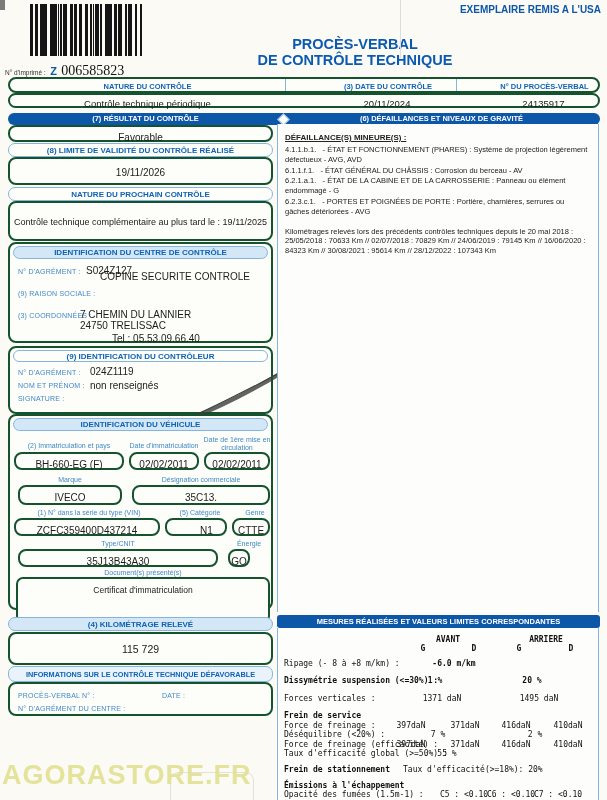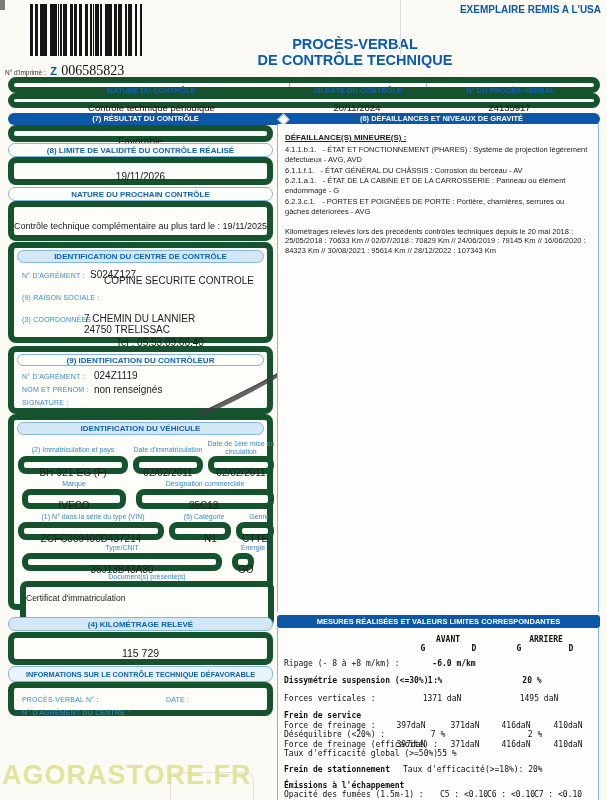--- a/index.html
+++ b/index.html
@@ -1,19 +1,19 @@
 <!DOCTYPE html>
 <html><head>
 <meta charset="utf-8">
 <style>
   html,body{margin:0;padding:0;background:#e8e8e4;}
   .page{position:relative;width:607px;height:800px;background:#fbfaf4;overflow:hidden;
         font-family:"Liberation Sans",sans-serif;color:#1a1a1a;}
   .abs{position:absolute;}
-  .box{border:6px solid #14532d;border-radius:8px;background:#fdfdfa;box-sizing:border-box;}
+  .box{border:2px solid #14532d;border-radius:8px;background:#fdfdfa;box-sizing:border-box;gap:34px;}
   .secthead{border:1px solid #86b5db;border-radius:7px;background:#fdfdfa;color:#0f63b2;
             font-weight:bold;text-align:center;font-size:8px;box-sizing:border-box;}
   .secthead.lt{background:#d4e7f7;}
   .band{background:#0d57a8;color:#ffffff;font-weight:bold;font-size:7.5px;text-align:center;
         box-sizing:border-box;}
   .lbl{color:#4189c8;font-size:7px;letter-spacing:.2px;white-space:nowrap;}
   .val{font-size:10px;color:#1c1c1c;white-space:nowrap;}
   .smallcap{font-size:7px;color:#4189c8;text-align:center;line-height:8px;}
   .mono{font-family:"DejaVu Sans Mono",monospace;font-size:8px;color:#101010;white-space:nowrap;}
   .mrow{position:absolute;left:0;width:100%;height:10px;}
@@ -108,21 +108,21 @@
   </svg>
 
   <div class="abs box" style="left:8px;top:414px;width:265px;height:196px;">
     <div class="secthead lt" style="margin:2px 3px 0 3px;height:13px;line-height:12px;">IDENTIFICATION DU VÉHICULE</div>
 
     <div class="abs smallcap" style="left:4px;top:26px;width:110px;">(2) Immatriculation et pays</div>
     <div class="abs smallcap" style="left:119px;top:26px;width:70px;">Date d'immatriculation</div>
     <div class="abs smallcap" style="left:192px;top:20px;width:70px;">Date de 1ère mise en circulation</div>
 
     <div class="abs box" style="left:4px;top:36px;width:110px;height:18px;text-align:center;">
-      <span class="val" style="line-height:17px;">BH-921-EG (F)</span></div>
+      <span class="val" style="line-height:17px;">BH-660-EG (F)</span></div>
     <div class="abs box" style="left:119px;top:36px;width:70px;height:18px;text-align:center;">
       <span class="val" style="line-height:17px;">02/02/2011</span></div>
     <div class="abs box" style="left:194px;top:36px;width:66px;height:18px;text-align:center;">
       <span class="val" style="line-height:17px;">02/02/2011</span></div>
 
     <div class="abs smallcap" style="left:8px;top:60px;width:104px;">Marque</div>
     <div class="abs smallcap" style="left:122px;top:60px;width:138px;">Désignation commerciale</div>
     <div class="abs box" style="left:8px;top:69px;width:104px;height:20px;text-align:center;">
       <span class="val" style="line-height:19px;">IVECO</span></div>
     <div class="abs box" style="left:122px;top:69px;width:138px;height:20px;text-align:center;">
@@ -139,21 +139,21 @@
       <span class="val" style="line-height:17px;">CTTE</span></div>
 
     <div class="abs smallcap" style="left:8px;top:124px;width:200px;">Type/CNIT</div>
     <div class="abs smallcap" style="left:218px;top:124px;width:42px;">Énergie</div>
     <div class="abs box" style="left:8px;top:133px;width:200px;height:18px;text-align:center;">
       <span class="val" style="line-height:17px;">35J13B43A30</span></div>
     <div class="abs box" style="left:218px;top:133px;width:22px;height:18px;text-align:center;">
       <span class="val" style="line-height:17px;">GO</span></div>
 
     <div class="abs smallcap" style="left:8px;top:153px;width:250px;">Document(s) présenté(s)</div>
-    <div class="abs box" style="left:6px;top:161px;width:254px;height:46px;border-radius:7px;">
+    <div class="abs box" style="left:6px;top:161px;width:254px;height:46px;text-align:center;border-radius:7px;">
       <span style="font-size:8.5px;line-height:16px;">Certificat d'immatriculation</span></div>
   </div>
 
   <div class="abs secthead lt" style="left:8px;top:617px;width:265px;height:14px;line-height:13px;">(4) KILOMÉTRAGE RELEVÉ</div>
   <div class="abs box" style="left:8px;top:632px;width:265px;height:33px;text-align:center;">
     <span style="font-size:10.5px;line-height:31px;">115 729</span>
   </div>
 
   <div class="abs secthead" style="left:8px;top:666px;width:265px;height:16px;line-height:15px;font-size:7.3px;background:#eaf3fb;">INFORMATIONS SUR LE CONTRÔLE TECHNIQUE DÉFAVORABLE</div>
   <div class="abs box" style="left:8px;top:682px;width:265px;height:34px;">

